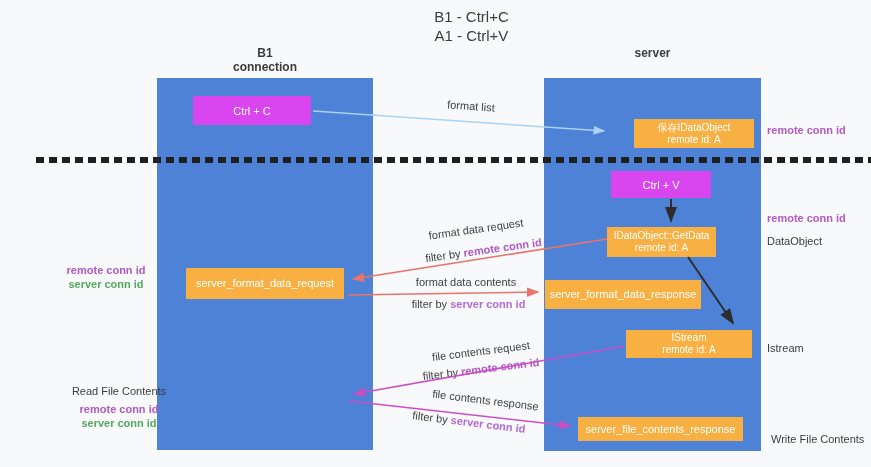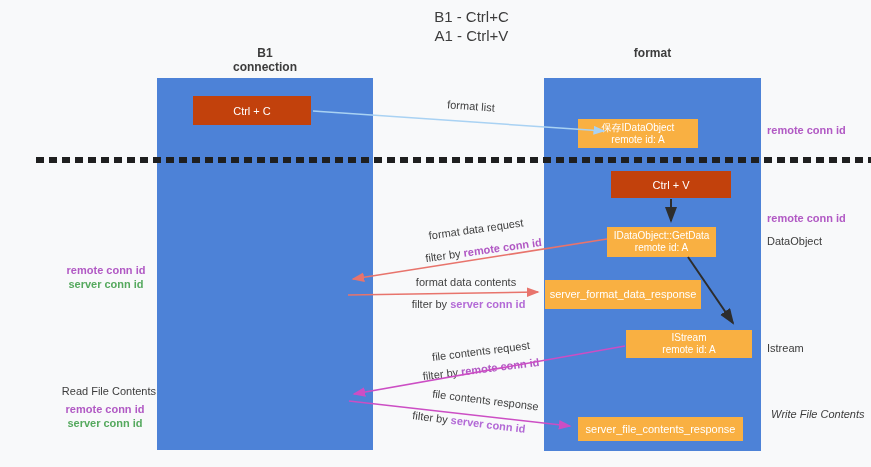--- a/index.html
+++ b/index.html
@@ -28,39 +28,39 @@
   }
   .lane{
     background:#4d82d7;
     top:78px;
   }
   .dashline{
     left:0;top:157px;width:871px;height:6px;
     background:repeating-linear-gradient(90deg,#1f1f1f 0 8px,transparent 8px 13px);
   }
   .gbox{
-    background:#c2410c;color:#ffffff;
+    background:#d946ef;color:#ffffff;
     display:flex;align-items:center;justify-content:center;
     font-size:11px;
   }
   .obox{
     background:#f9b042;color:#ffffff;
     display:flex;flex-direction:column;align-items:center;justify-content:center;
     font-size:11px;line-height:13px;
     text-align:center;
   }
   .obox.small{font-size:10px;line-height:12px;}
   .note{
     font-size:11px;color:#414141;
     text-align:center;white-space:nowrap;
   }
   .purple{color:#b159c4;font-weight:bold;}
   .orchid{color:#b36ad6;font-weight:bold;}
   .green{color:#55a95e;font-weight:bold;}
-  .blacktext{color:#3c3c3c;text-align:right;}
+  .blacktext{color:#3c3c3c;}
   .side-label{
     font-size:11px;line-height:14px;white-space:nowrap;
   }
   svg.overlay{
     position:absolute;left:0;top:0;width:871px;height:467px;
     pointer-events:none;
   }
 </style>
 </head>
 <body>
@@ -70,46 +70,49 @@
   <div class="abs title">
     <div>B1 - Ctrl+C</div>
     <div>A1 - Ctrl+V</div>
   </div>
 
   <div class="abs lane-header" style="left:121px;width:216px;">
     <div>B1</div>
     <div>connection</div>
   </div>
   <div class="abs lane-header" style="left:508px;width:217px;">
-    <div>format</div>
+    <div>server</div>
   </div>
 
   <div class="abs lane" style="left:121px;width:216px;height:372px;"></div>
   <div class="abs lane" style="left:508px;width:217px;height:373px;"></div>
 
   <div class="abs dashline"></div>
 
   <div class="abs gbox" style="left:157px;top:96px;width:118px;height:29px;">
     <span>Ctrl + C</span>
   </div>
-  <div class="abs gbox" style="left:575px;top:171px;width:120px;height:27px;">
+  <div class="abs gbox" style="left:575px;top:171px;width:100px;height:27px;">
     <span>Ctrl + V</span>
   </div>
 
-  <div class="abs obox small" style="left:542px;top:119px;width:120px;height:29px;">
+  <div class="abs obox small" style="left:598px;top:119px;width:120px;height:29px;">
     <span>保存IDataObject</span>
     <span>remote id: A</span>
   </div>
   <div class="abs obox small" style="left:571px;top:227px;width:109px;height:30px;">
     <span>IDataObject::GetData</span>
     <span>remote id: A</span>
   </div>
   <div class="abs obox small" style="left:590px;top:330px;width:126px;height:28px;">
     <span>IStream</span>
     <span>remote id: A</span>
+  </div>
+  <div class="abs obox" style="left:150px;top:268px;width:158px;height:31px;">
+    <span>server_format_data_request</span>
   </div>
   <div class="abs obox" style="left:509px;top:280px;width:156px;height:29px;">
     <span>server_format_data_response</span>
   </div>
   <div class="abs obox" style="left:542px;top:417px;width:165px;height:24px;align-items:center;">
     <span>server_file_contents_response</span>
   </div>
 
   <div class="abs note" style="left:370px;top:100px;width:130px;transform:rotate(4deg);">format list</div>
 
@@ -130,31 +133,31 @@
 
   <div class="abs note" style="left:382px;top:394px;width:135px;transform:rotate(7deg);">file contents response</div>
   <div class="abs note" style="left:358px;top:416px;width:150px;transform:rotate(7deg);">
     <span>filter by </span><span class="orchid">server conn id</span>
   </div>
 
   <div class="abs side-label" style="left:20px;top:263px;width:100px;text-align:center;">
     <div class="purple">remote conn id</div>
     <div class="green">server conn id</div>
   </div>
-  <div class="abs side-label" style="left:18px;top:384px;width:102px;text-align:center;">
+  <div class="abs side-label" style="left:32px;top:384px;width:102px;text-align:center;">
     <div class="blacktext">Read File Contents</div>
     <div class="purple" style="margin-top:4px;">remote conn id</div>
     <div class="green">server conn id</div>
   </div>
 
   <div class="abs side-label purple" style="left:731px;top:123px;">remote conn id</div>
   <div class="abs side-label purple" style="left:731px;top:211px;">remote conn id</div>
   <div class="abs side-label blacktext" style="left:731px;top:234px;">DataObject</div>
   <div class="abs side-label blacktext" style="left:731px;top:341px;">Istream</div>
-  <div class="abs side-label blacktext" style="left:735px;top:407px;font-style:italic;">Write File Contents</div>
+  <div class="abs side-label blacktext" style="left:735px;top:432px;">Write File Contents</div>
 
   <svg class="overlay" viewBox="0 0 871 467">
     <defs>
       <marker id="mblue" markerWidth="9" markerHeight="7" refX="7" refY="3" orient="auto">
         <path d="M0,0 L8,3 L0,6 Z" fill="#a9d2f3"></path>
       </marker>
       <marker id="mblack" markerWidth="9" markerHeight="7" refX="7" refY="3" orient="auto">
         <path d="M0,0 L8,3 L0,6 Z" fill="#2d2d2d"></path>
       </marker>
       <marker id="mred" markerWidth="9" markerHeight="7" refX="7" refY="3" orient="auto">

